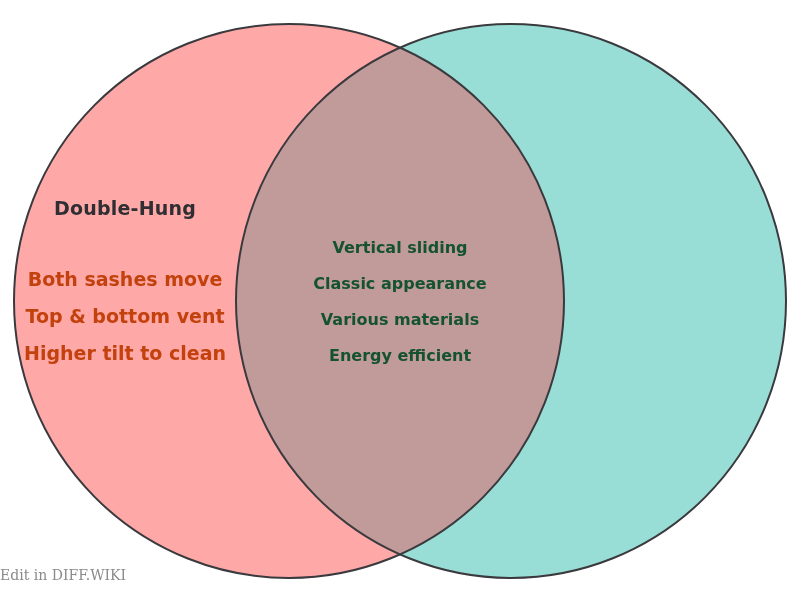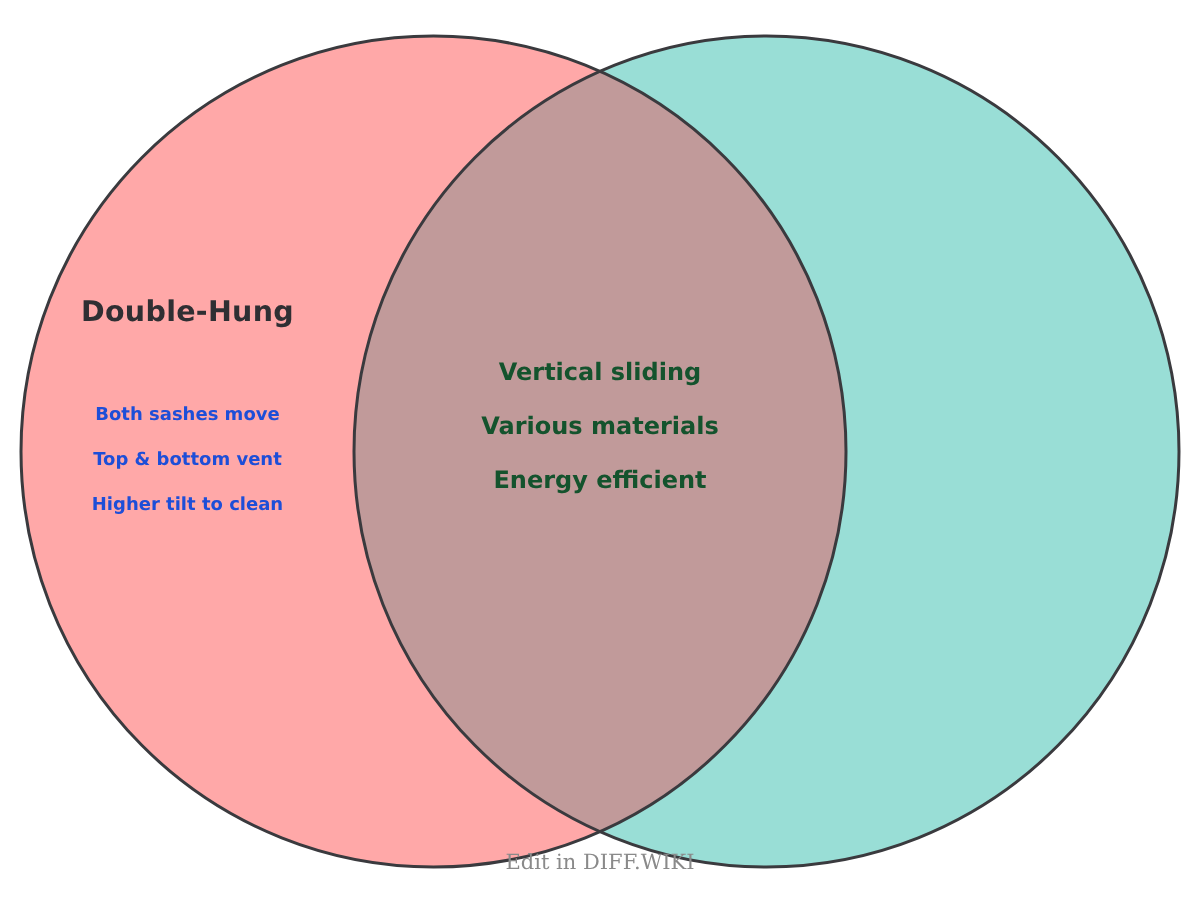--- a/index.html
+++ b/index.html
@@ -56,23 +56,23 @@
     white-space: nowrap;
   }
 
   .region-items {
     margin: 0;
     padding: 0;
     list-style: none;
   }
 
   .region-items li {
-    font-size: 12px;
+    font-size: 19px;
     font-weight: bold;
-    color: #1d4ed8;
+    color: #c2410c;
     line-height: 1.0;
     white-space: nowrap;
   }
 
   
   #region-left {
     left: 18px;
     top: 186px;
     width: 214px;
   }
@@ -107,21 +107,21 @@
     color: #14532d;
     margin-bottom: 20px;
   }
 
   
   #venn-footer {
     position: absolute;
     left: 0;
     top: 567px;
     width: 800px;
-    text-align: center;
+    text-align: left;
     font-family: "DejaVu Serif", "Liberation Serif", serif;
     font-size: 14px;
     color: #8a8a8a;
     pointer-events: auto;
   }
 </style>
 </head>
 <body>
 
 <div id="venn-stage" style="background: rgb(255, 255, 255);">
@@ -152,20 +152,21 @@
       <ul class="region-items">
         <li>Both sashes move</li>
         <li>Top &amp; bottom vent</li>
         <li>Higher tilt to clean</li>
       </ul>
     </div>
 
     <div class="region" id="region-center">
       <ul class="region-items">
         <li>Vertical sliding</li>
+        <li>Classic appearance</li>
         <li>Various materials</li>
         <li>Energy efficient</li>
       </ul>
     </div>
 
     <div class="region" id="region-right">
     </div>
 
   </div>
 

